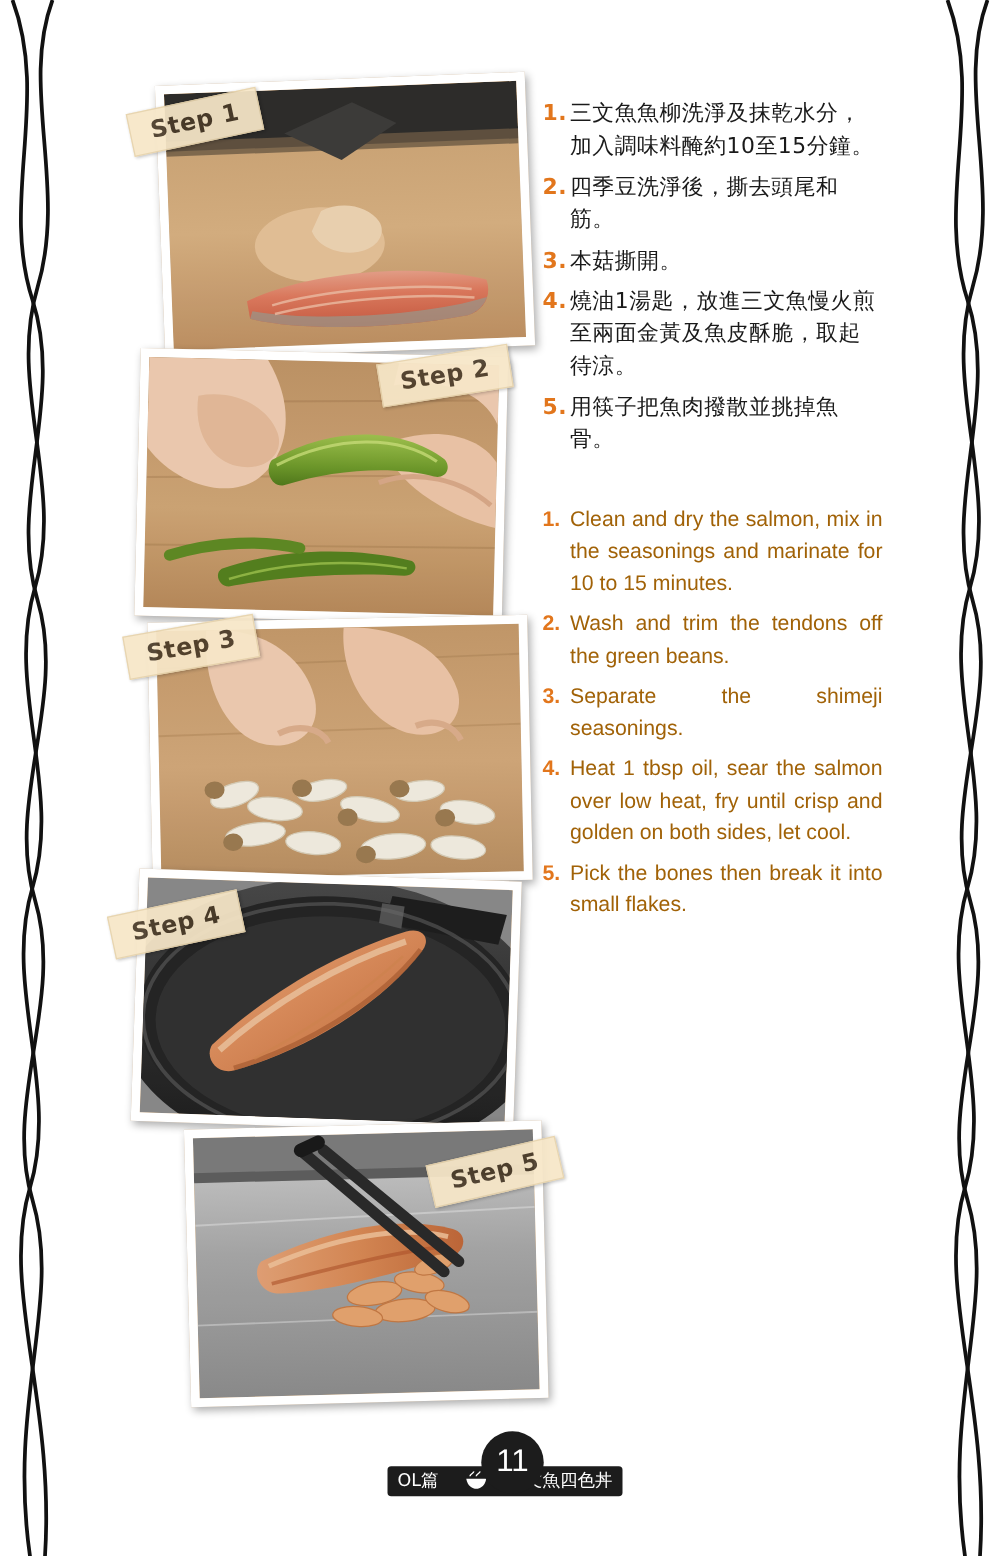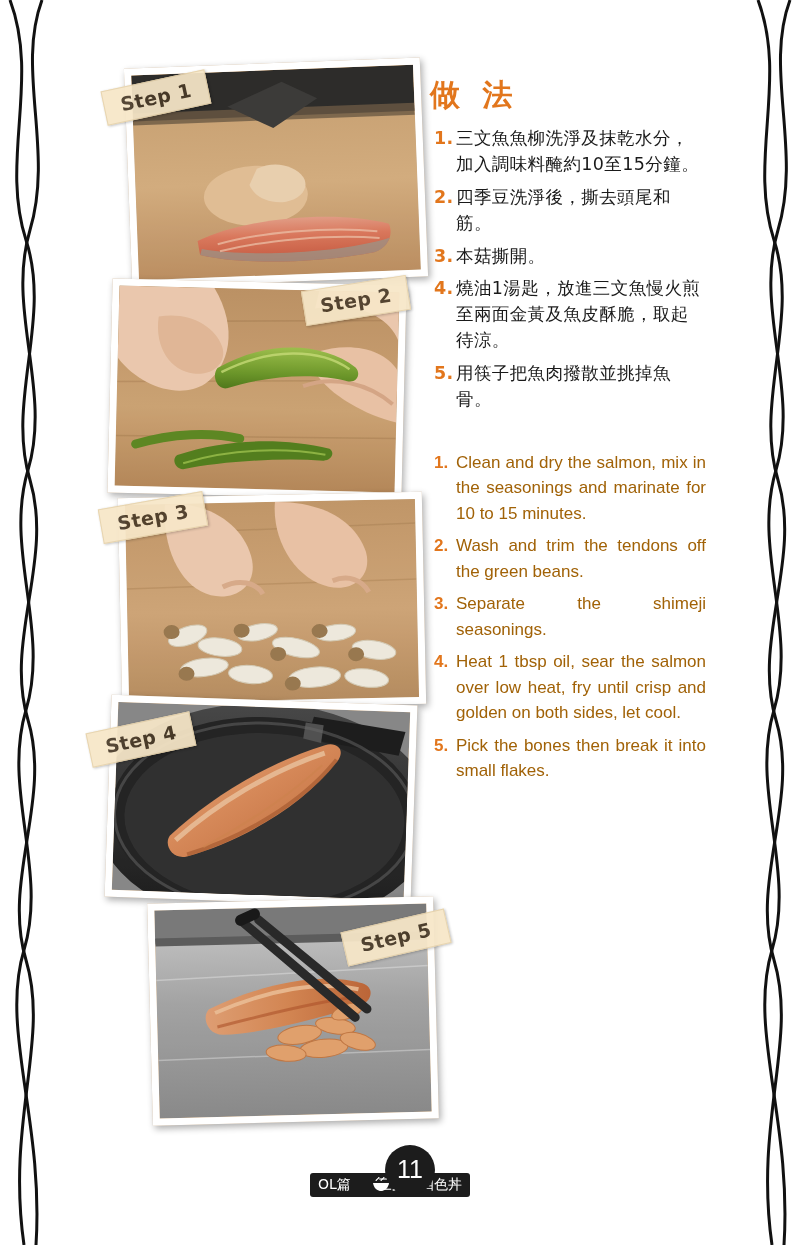--- a/index.html
+++ b/index.html
@@ -137,21 +137,21 @@
     text-align: center;
     line-height: 48px;
     font-family: "Liberation Sans", sans-serif;
     font-size: 25px;
     z-index: 3;
   }
   .footer-bar {
     position: absolute;
     left: 0px;
     top: 28px;
-    width: 160px;
+    width: 188px;
     height: 24px;
     background: #1c1c1c;
     border-radius: 3px;
     color: #ffffff;
     z-index: 2;
   }
   .footer-left {
     position: absolute;
     left: 8px;
     top: 3px;
@@ -376,21 +376,20 @@
       <path d="M86,12 L100,6" stroke="#1a1a1a" stroke-width="11" stroke-linecap="round" fill="none"></path>
       <rect x="0" y="0" width="272" height="208" fill="#000000" opacity="0.03"></rect>
     </svg>
   </div>
   <div class="tape" style="left:343px; top:920px; transform: rotate(-13deg);">
     <span>Step 5</span>
   </div>
 
   <div class="col-right">
 
-    <h2 class="heading-cn">做 法</h2>
     <ol class="steps list-cn">
       <li>三文魚魚柳洗淨及抹乾水分，加入調味料醃約10至15分鐘。</li>
       <li>四季豆洗淨後，撕去頭尾和筋。</li>
       <li>本菇撕開。</li>
       <li>燒油1湯匙，放進三文魚慢火煎至兩面金黃及魚皮酥脆，取起待涼。</li>
       <li>用筷子把魚肉撥散並挑掉魚骨。</li>
     </ol>
 
     <div class="gap"></div>
 

